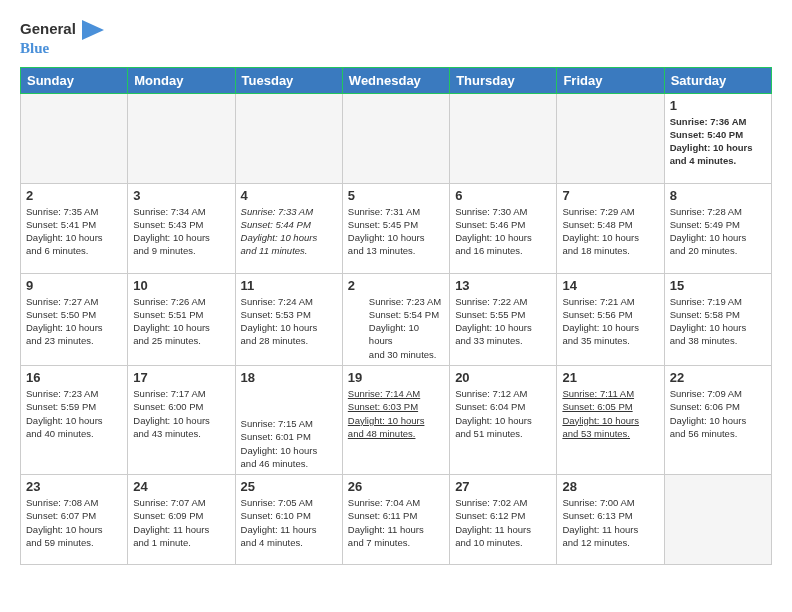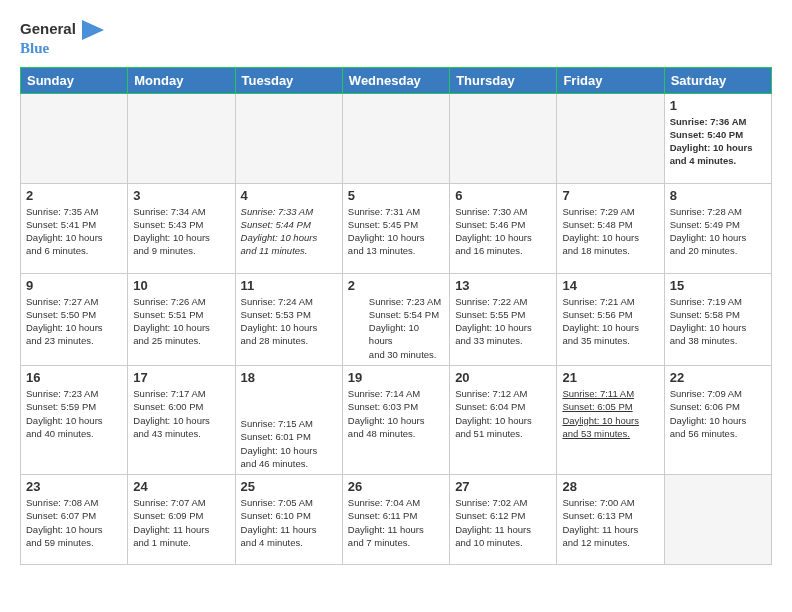--- a/index.html
+++ b/index.html
@@ -237,21 +237,21 @@
         </td>
         <td>
           <span class="day-num">18</span>
           <div class="day-info" style="white-space: pre-line; margin-top: 32px;">Sunrise: 7:15 AM
 Sunset: 6:01 PM
 Daylight: 10 hours
 and 46 minutes.</div>
         </td>
         <td>
           <span class="day-num">19</span>
-          <div class="day-info" style="white-space: pre-line;">Sunrise: 7:14 AM
+          <div class="day-info" style="white-space: pre-line; text-decoration: underline;">Sunrise: 7:14 AM
 Sunset: 6:03 PM
 Daylight: 10 hours
 and 48 minutes.</div>
         </td>
         <td>
           <span class="day-num">20</span>
           <div class="day-info" style="white-space: pre-line;">Sunrise: 7:12 AM
 Sunset: 6:04 PM
 Daylight: 10 hours
 and 51 minutes.</div>

